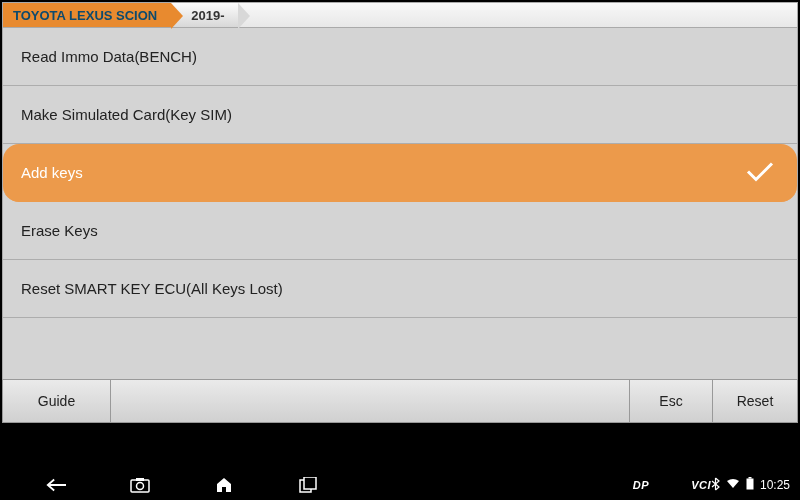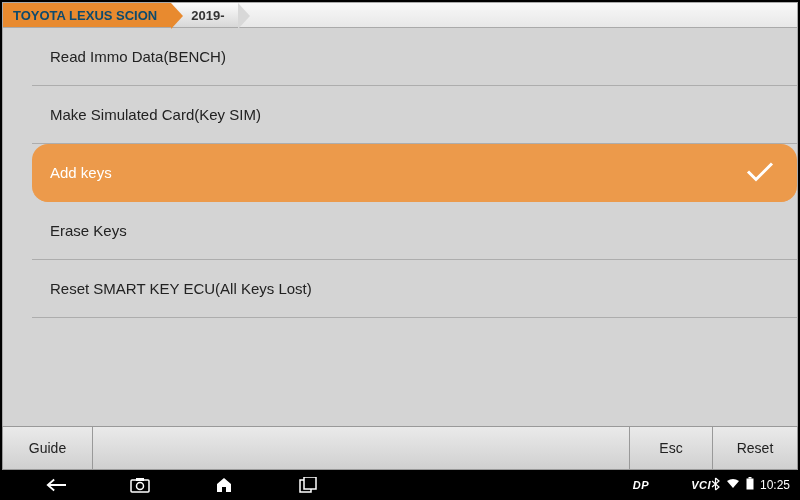--- a/index.html
+++ b/index.html
@@ -55,21 +55,20 @@
       z-index: 1;
     }
 
     .content {
       flex: 1;
       background: #d4d4d4;
       margin: 0 2px;
       border-left: 1px solid #aaa;
       border-right: 1px solid #aaa;
       overflow: hidden;
-      padding-left: 29px;
     }
     .menu-item {
       height: 58px;
       display: flex;
       align-items: center;
       padding: 0 18px;
       font-size: 15px;
       color: #222;
       border-bottom: 1px solid #adadad;
       background: #d4d4d4;
@@ -97,31 +96,32 @@
     }
     .btn {
       display: flex;
       align-items: center;
       justify-content: center;
       font-size: 14px;
       color: #222;
       border-right: 1px solid #999;
       height: 100%;
     }
-    .btn.guide { width: 90px; }
+    .btn.guide { width: 108px; }
     .spacer { flex: 1; }
     .btn.esc { width: 84px; border-left: 1px solid #999; }
     .btn.enter { width: 84px; border-right: none; }
 
     .navbar {
       height: 30px;
       background: #000;
       display: flex;
       align-items: center;
       color: #fff;
+      margin-top: 47px;
     }
     .nav-left, .nav-center, .nav-right {
       display: flex;
       align-items: center;
       gap: 48px;
     }
     .nav-left { flex: 1; padding-left: 46px; gap: 64px; }
     .nav-center { gap: 42px; }
     .nav-right { padding-right: 10px; gap: 6px; margin-left: auto; font-size: 12px; }
     .nav-icon { width: 20px; height: 20px; display: flex; align-items: center; justify-content: center; }

